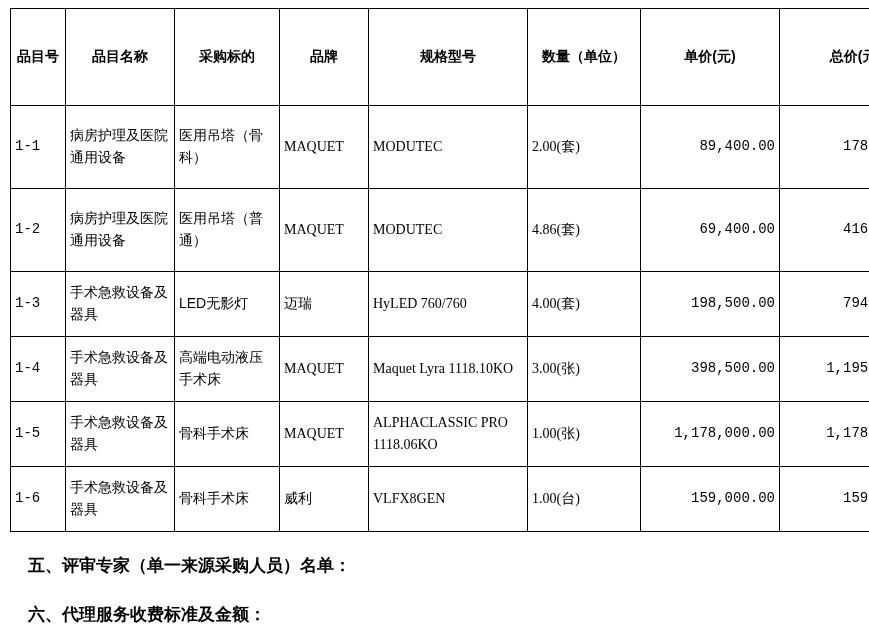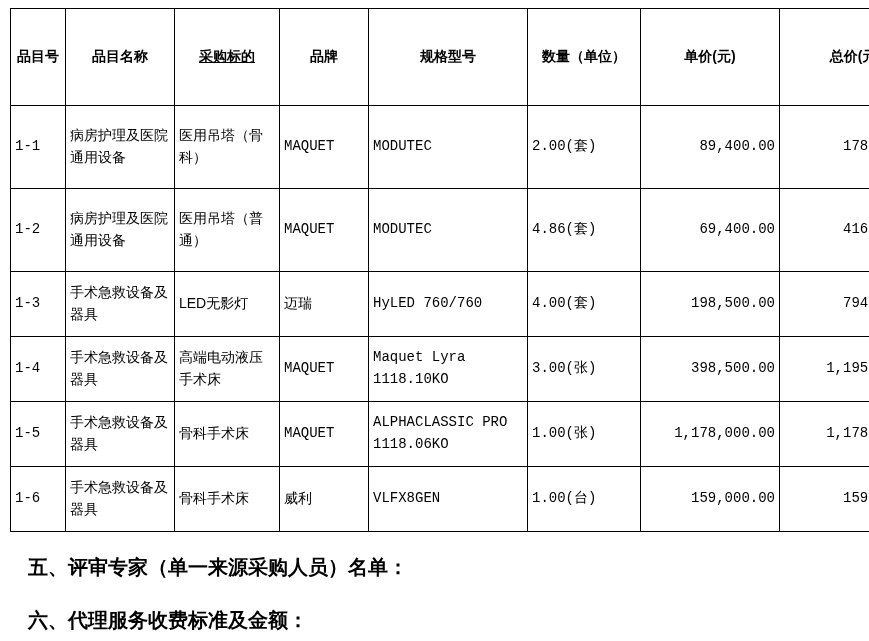--- a/index.html
+++ b/index.html
@@ -36,21 +36,21 @@
     word-wrap: break-word;
   }
   table.proc-table thead th {
     font-weight: bold;
     font-family: "Liberation Sans", "DejaVu Sans", sans-serif;
     font-size: 14px;
     height: 88px;
   }
   .col-no    { width: 46px; }
   .col-name  { width: 100px; }
-  .col-obj   { width: 96px; text-decoration: underline; }
+  .col-obj   { width: 96px; }
   .col-brand { width: 80px; }
   .col-spec  { width: 150px; margin-top: 28px; }
   .col-qty   { width: 104px; }
   .col-price { width: 130px; margin-left: 24px; }
   .col-total { width: 143px; }
 
   td.cn {
     font-family: "Liberation Sans", "DejaVu Sans", sans-serif;
     font-size: 14px;
   }
@@ -60,34 +60,34 @@
     text-align: right;
     padding-right: 10px;
   }
   td.numc {
     font-family: "Liberation Mono", "DejaVu Sans Mono", monospace;
     font-size: 13.5px;
     text-align: right;
     padding-right: 12px;
   }
   td.mono {
-    font-family: Liberation Mono, monospace;
+    font-family: Liberation Serif, serif;
     font-size: 13.5px;
   }
   td.idx {
     font-family: "Liberation Mono", "DejaVu Sans Mono", monospace;
     font-size: 13.5px;
   }
   tr.r-tall td { height: 74px; }
   tr.r-mid  td { height: 56px; }
 
   .section {
     font-family: "Liberation Sans", "DejaVu Sans", sans-serif;
     font-weight: bold;
-    font-size: 20px;
+    font-size: 17px;
     margin: 22px 0 0 18px;
   }
   .para {
     font-family: "Liberation Sans", "DejaVu Sans", sans-serif;
     font-size: 15px;
     margin: 20px 0 0 44px;
   }
   .section.tight { margin-top: 26px; }
 </style>
 </head>

